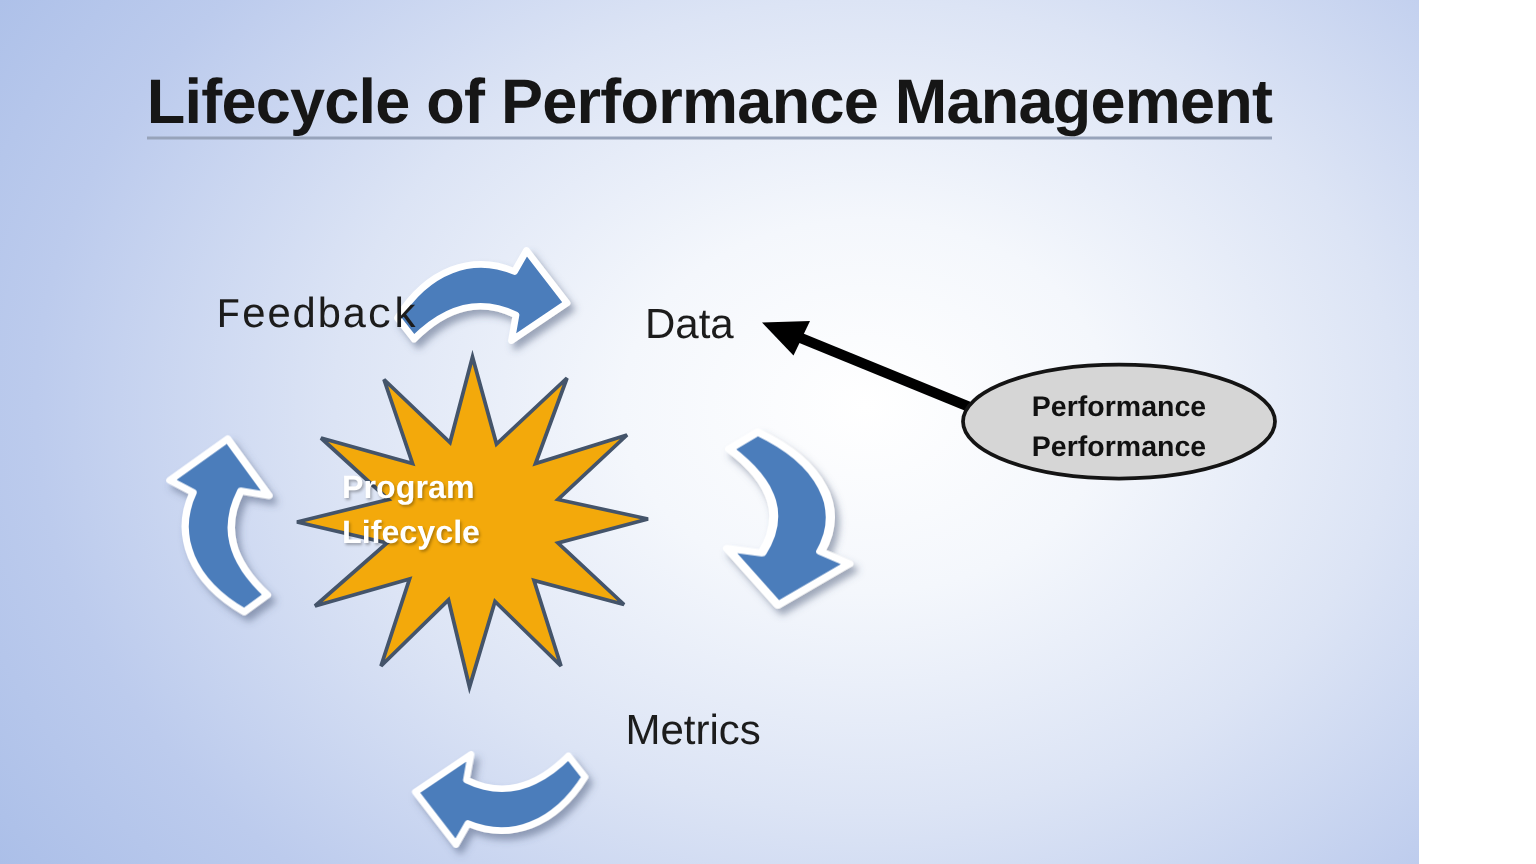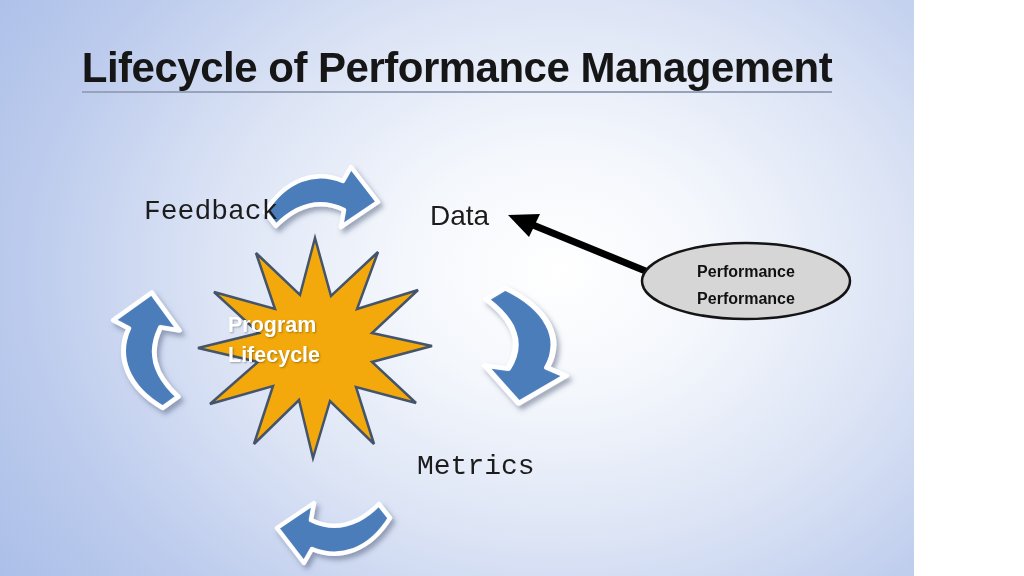--- a/index.html
+++ b/index.html
@@ -3,20 +3,21 @@
 <meta charset="utf-8">
 <style>
   html,body{margin:0;padding:0;}
   .slide{
     position:relative;
     width:914px;height:576px;
     overflow:hidden;
     font-family:"Liberation Sans", sans-serif;
     background: radial-gradient(ellipse 78% 98% at 61% 47%,
       #ffffff 0%, #f4f7fc 22%, #dce4f5 48%, #bccbed 75%, #a7bce7 100%);
+    padding-left: 32px;
   }
   .title{
     position:absolute; top:46px; left:0; width:100%;
     margin:0; text-align:center;
     font-size:42px; line-height:44px; font-weight:bold;
     color:#161616; letter-spacing:-0.5px;
   }
   .title .title-text{
     display:inline-block;
     padding-bottom:1px;
@@ -24,31 +25,31 @@
   }
   .diagram{position:absolute; left:0; top:0;}
   .label{
     position:absolute;
     font-size:28px; line-height:30px; color:#1c1c1c;
     white-space:nowrap;
   }
   .label-feedback{left:144px; top:197px;font-family:Liberation Mono, monospace;}
   .label-data{left:430px; top:201px;}
   .label-understanding{left:110px; top:458px;}
-  .label-metrics{left:417px; top:452px;font-family:Liberation Mono, monospace;}
+  .label-metrics{left:417px; top:472px;}
   .star-text{
     position:absolute; left:228px; top:310px; width:174px;
     text-align:left; color:#ffffff; font-weight:bold;
     font-size:21.5px; line-height:30px;
     text-shadow:1px 1px 2px rgba(0,0,0,0.3);
   }
   .callout-text{
     position:absolute; left:653px; top:258px; width:186px;
     text-align:center; color:#111111; font-weight:bold;
-    font-size:16px; line-height:27px;
+    font-size:19px; line-height:27px;
   }
 </style>
 </head>
 <body>
 
 <div class="slide">
 
   <h1 class="title"><span class="title-text">Lifecycle of Performance Management</span></h1>
 
   <svg class="diagram" width="1024" height="576" viewBox="0 0 1024 576">

